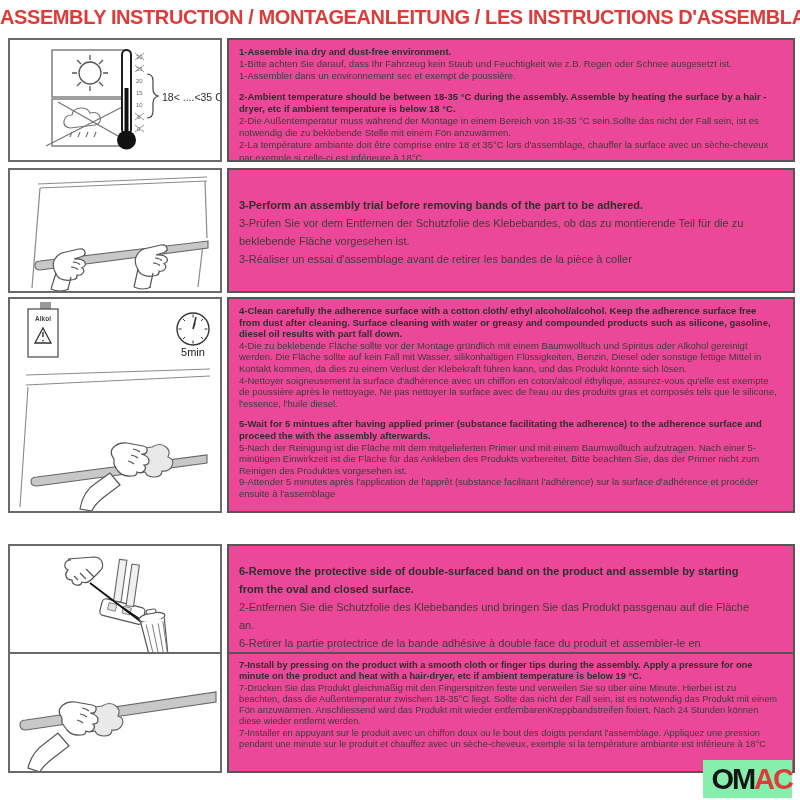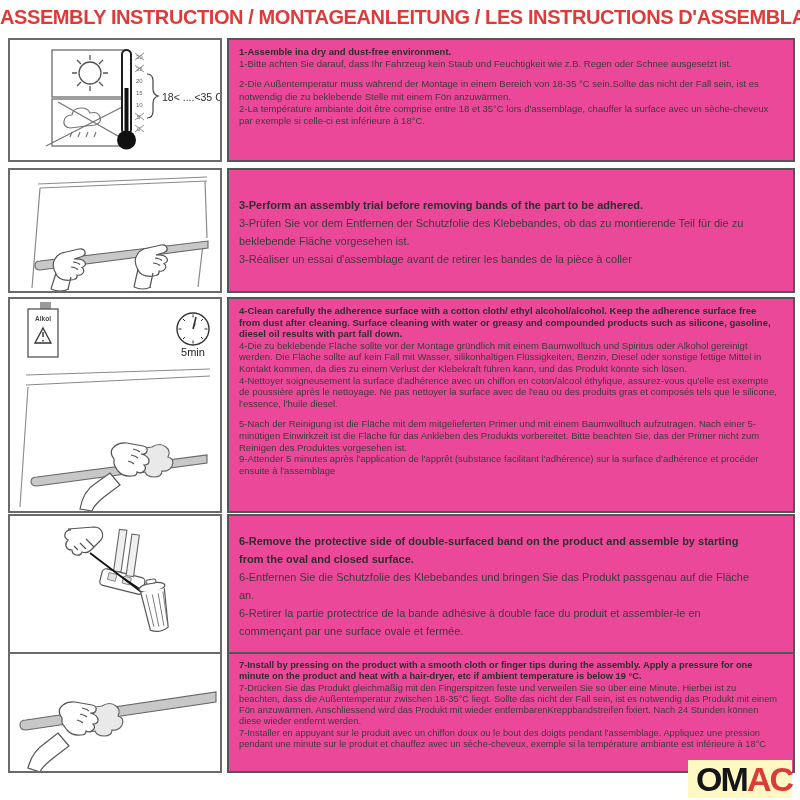--- a/index.html
+++ b/index.html
@@ -28,22 +28,22 @@
   .b { font-weight: bold; color: #2e2e2e; }
   .t-sm p  { font-size: 9.5px; line-height: 12.2px; }
   .t-sm3 p { font-size: 9.5px; line-height: 11.6px; }
   .t-sm5 p { font-size: 9.3px; line-height: 11.3px; }
   .t-lg p  { font-size: 11px;  line-height: 18px; max-width: 520px; }
   .pad-mid { padding-top: 26px; }
   .pad-mid4 { padding-top: 16px; }
   .gap8 { height: 8px; }
   .gap9 { height: 9px; }
   .logo {
-    position: absolute; right: 8px; bottom: 2px; background: #fef9c3;
-    font-size: 34px; font-weight: 800; letter-spacing: -2px; line-height: 38px;
+    position: absolute; right: 8px; bottom: 2px; background: #86efac;
+    font-size: 29px; font-weight: 800; letter-spacing: -2px; line-height: 38px;
     padding-left: 8px; font-family: "Liberation Sans", sans-serif; text-align: center;
   }
   .logo .lk { color: #151515; }
   .logo .lr { color: #dd3a3a; }
   .botline { position: absolute; left: 227px; right: 10px; bottom: 27px; border-bottom: 2px solid #555; }
 </style>
 </head>
 <body>
 
 <div class="page">
@@ -86,21 +86,23 @@
             <path d="M125 85 l9 7 M134 85 l-9 7"></path>
           </g>
           <path d="M137 34 c4 0 6 3 6 7 v8 c0 4 2 6 5 7 c-3 1 -5 3 -5 7 v8 c0 4 -2 7 -6 7" fill="none" stroke="#444" stroke-width="1.2"></path>
           <text x="152" y="61" font-size="10.5" fill="#2e2e2e" font-family="Liberation Sans, sans-serif">18&lt; ....&lt;35 C</text>
         </g>
       </svg>
     </div>
     <div class="textbox t-sm">
       <p class="b">1-Assemble ina dry and dust-free environment.</p>
       <p>1-Bitte achten Sie darauf, dass Ihr Fahrzeug kein Staub und Feuchtigkeit wie z.B. Regen oder Schnee ausgesetzt ist.</p>
+      <p>1-Assembler dans un environnement sec et exempt de poussière.</p>
       <div class="gap8"></div>
+      <p class="b">2-Ambient temperature should be between 18-35 °C  during the assembly. Assemble by heating the surface by a hair -dryer, etc if ambient temperature is below 18 °C.</p>
       <p>2-Die Außentemperatur muss während der Montage in einem Bereich von 18-35 °C  sein.Sollte das nicht der Fall sein, ist es notwendig die zu beklebende Stelle mit einem Fön anzuwärmen.</p>
       <p>2-La température ambiante doit être comprise entre 18 et 35°C lors d'assemblage, chauffer la surface avec un sèche-cheveux par exemple si celle-ci est inférieure à 18°C.</p>
     </div>
   </div>
 
   <div class="row" style="top:168px;height:125px">
     <div class="illus">
       <svg viewBox="0 0 210 121">
         <g stroke="#8a8a8a" fill="none" stroke-width="1.2">
           <path d="M28 14 L197 7 M30 18 L197 11"></path>
@@ -157,26 +159,27 @@
           <path d="M104 160 q-6 -8 1 -13 q5 -4 12 -3 l16 3 q5 1 4 5 q-1 4 -6 3 q8 2 8 7 q0 4 -5 4 q3 3 0 6 q-3 3 -7 1 q0 4 -5 4 q-9 1 -14 -5 q-3 -4 -4 -7 z" fill="#fff" stroke="#555" stroke-width="1.2"></path>
           <path d="M123 150 q5 1 7 3 M121 156 q5 1 7 3 M118 162 q4 1 6 3" fill="none" stroke="#555" stroke-width="1.1"></path>
         </g>
       </svg>
     </div>
     <div class="textbox t-sm3">
       <p class="b">4-Clean carefully the adherence surface with a cotton cloth/ ethyl alcohol/alcohol. Keep the adherence surface free from dust after cleaning. Surface cleaning with water or greasy and compounded products such as silicone, gasoline, diesel oil results with part fall down.</p>
       <p>4-Die zu beklebende Fläche sollte vor der Montage gründlich mit einem Baumwolltuch und Spiritus oder Alkohol gereinigt werden. Die Fläche sollte auf kein Fall mit Wasser, silikonhaltigen Flüssigkeiten, Benzin, Diesel oder sonstige fettige Mittel in Kontakt kommen, da dies zu einem Verlust der Klebekraft führen kann, und das Produkt könnte sich lösen.</p>
       <p>4-Nettoyer soigneusement la surface d'adhérence avec un chiffon en coton/alcool éthylique, assurez-vous qu'elle est exempte de poussière après le nettoyage. Ne pas nettoyer la surface avec de l'eau ou des produits gras et composés tels que le silicone, l'essence, l'huile diesel.</p>
       <div class="gap9"></div>
+      <p class="b">5-Wait for 5 mintues after having applied primer (substance facilitating the adherence) to the adherence surface and proceed the with the assembly afterwards.</p>
       <p>5-Nach der Reinigung ist die Fläche mit dem mitgelieferten Primer und mit einem Baumwolltuch aufzutragen. Nach einer 5-minütigen Einwirkzeit ist die Fläche für das Ankleben des Produkts vorbereitet. Bitte beachten Sie, das der Primer nicht zum Reinigen des Produktes vorgesehen ist.</p>
       <p>9-Attender 5 minutes après l'application de l'apprêt (substance facilitant l'adhérence) sur la surface d'adhérence et procéder ensuite à l'assemblage</p>
     </div>
   </div>
 
-  <div class="row" style="top:514px;height:148px">
+  <div class="row" style="top:544px;height:148px">
     <div class="illus">
       <svg viewBox="0 0 210 126">
         <g transform="rotate(14 112 58)">
           <rect x="90" y="48" width="44" height="17" rx="4" fill="#fff" stroke="#555" stroke-width="1.2"></rect>
           <rect x="97" y="51" width="8" height="7" fill="#e2e2e2" stroke="#777" stroke-width="0.8"></rect>
           <rect x="112" y="51" width="8" height="7" fill="#e2e2e2" stroke="#777" stroke-width="0.8"></rect>
         </g>
         <g transform="rotate(8 120 30)">
           <rect x="106" y="6" width="7.5" height="42" fill="#f0f0f0" stroke="#666" stroke-width="1.1"></rect>
           <rect x="119" y="9" width="7.5" height="42" fill="#f0f0f0" stroke="#666" stroke-width="1.1"></rect>
@@ -193,21 +196,21 @@
         <g transform="rotate(-10 146 85)">
           <ellipse cx="146" cy="62" rx="13" ry="4.5" fill="#fff" stroke="#555" stroke-width="1.2"></ellipse>
           <rect x="141" y="54" width="10" height="4" rx="2" fill="#fff" stroke="#555" stroke-width="1"></rect>
           <path d="M134 65 L137 104 q9 5 18 0 L158 65" fill="#fff" stroke="#555" stroke-width="1.2"></path>
           <path d="M139 68 L141 101 M145 69 L146 102 M151 69 L151 102 M156 68 L155 100" stroke="#777" stroke-width="0.9" fill="none"></path>
         </g>
       </svg>
     </div>
     <div class="textbox t-lg pad-mid4">
       <p class="b">6-Remove the protective side of double-surfaced band on the product and assemble by starting from the oval and closed surface.</p>
-      <p>6-Entfernen Sie die Schutzfolie des Klebebandes und bringen Sie das Produkt passgenau auf die Fläche an.</p>
+      <p>2-Entfernen Sie die Schutzfolie des Klebebandes und bringen Sie das Produkt passgenau auf die Fläche an.</p>
       <p>6-Retirer la partie protectrice de la bande adhésive à double face du produit et assembler-le en commençant par une surface ovale et fermée.</p>
     </div>
   </div>
 
   <div class="row" style="top:652px;height:121px">
     <div class="illus">
       <svg viewBox="0 0 210 117">
         <path d="M16 66 L206 38 L206 48 L16 76 Q10 76 10 71 Q10 66 16 66 Z" fill="#c8c8c8" stroke="#666" stroke-width="1.1"></path>
         <g>
           <path d="M18 114 q4 -16 16 -24 l14 -11 l11 13 l-17 13 q-10 8 -12 13 z" fill="#fff" stroke="#555" stroke-width="1.2"></path>

